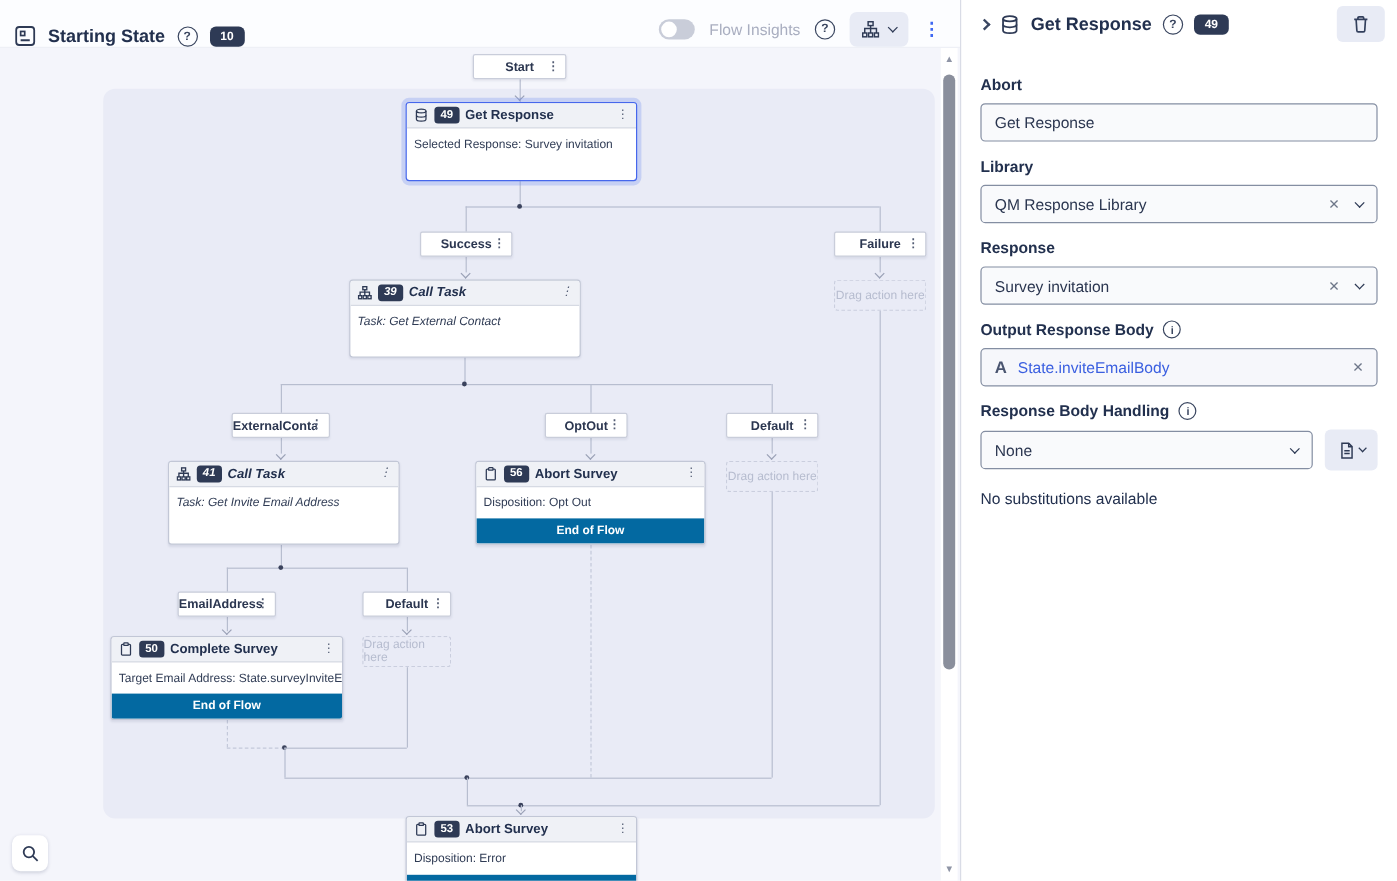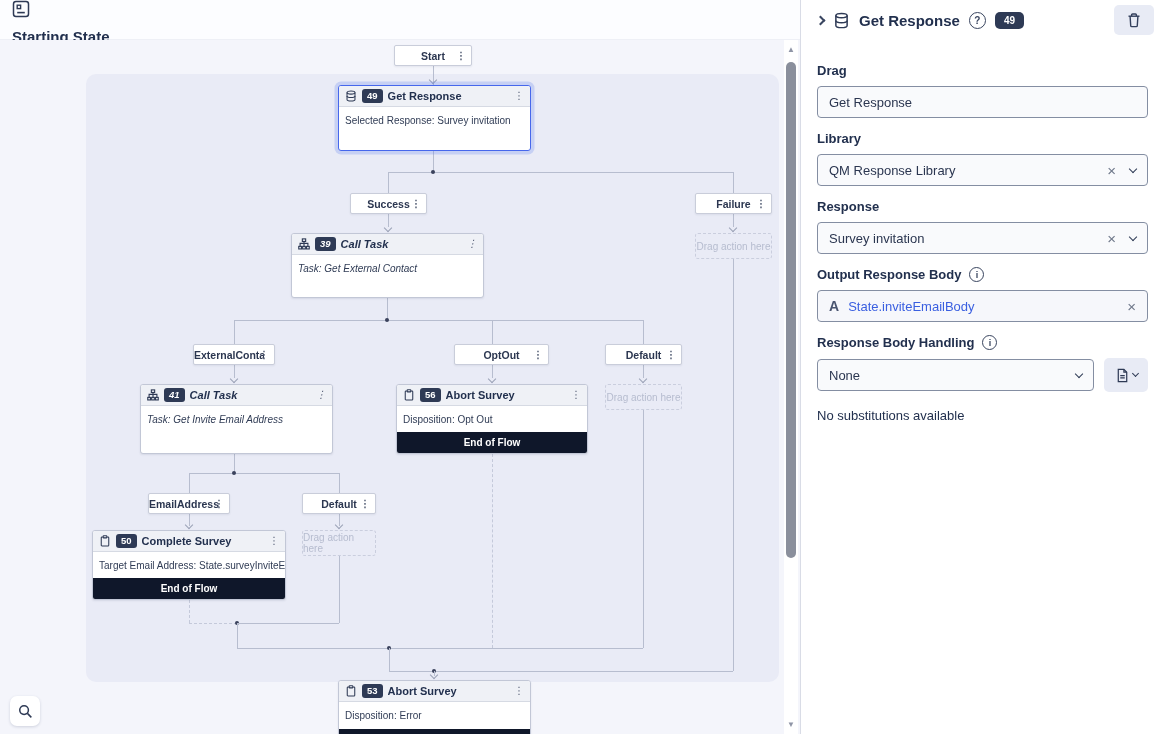--- a/index.html
+++ b/index.html
@@ -2,21 +2,21 @@
 <html><head>
 <meta charset="utf-8">
 <style>
   * { margin:0; padding:0; box-sizing:border-box; }
   html,body { width:1164px; height:734px; overflow:hidden; background:#fff;
     font-family:"Liberation Sans", sans-serif; color:#22304e; }
 
   
   .left { position:absolute; left:0; top:0; width:800px; height:734px; }
   .topbar { position:relative; height:40px; background:#fcfdff; border-bottom:1px solid #eef0f6;
-    display:flex; align-items:flex-start; padding:0 16px 0 12px; gap:10px;flex-direction:column; }
+    display:flex; align-items:flex-end; padding:0 16px 0 12px; gap:10px; }
   .topbar-title { font-size:15px; font-weight:bold; color:#22304e; }
   .helpicon { width:17px; height:17px; border:1.5px solid #39455f; border-radius:50%;
     display:flex; align-items:center; justify-content:center; font-size:10px; font-weight:bold; color:#39455f; }
   .badge { background:#2e3a55; color:#fff; font-weight:bold; font-size:10px;
     border-radius:5px; padding:3px 9px; line-height:1.1; }
   .topbar-right { margin-left:auto; display:flex; align-items:center; gap:12px; }
   .toggle { width:30px; height:17px; border-radius:9px; background:#c9cdd9; position:relative; }
   .toggle-knob { position:absolute; left:2px; top:2px; width:13px; height:13px; border-radius:50%; background:#fff; }
   .muted-label { font-size:13px; color:#a9aec0; }
   .layout-btn { height:29px; padding:0 10px; background:#e8ebf5; border-radius:6px;
@@ -48,21 +48,21 @@
     box-shadow:0 1px 2px rgba(40,50,90,.10); overflow:hidden; }
   .node.selected { border:1.5px solid #4667ec; box-shadow:0 0 0 3.5px rgba(96,126,240,.25); }
   .nh { height:21px; background:#eff1f6; border-bottom:1px solid #d6dae3; display:flex;
     align-items:center; gap:5px; padding:0 6px; }
   .nh .nicon { width:12px; height:12px; color:#2e3a55; display:flex; }
   .nh .nbadge { background:#2e3a55; color:#fff; font-size:9.5px; font-weight:bold;
     padding:1.5px 5px; border-radius:3px; line-height:1.1; }
   .nh .ntitle { font-size:11px; font-weight:bold; color:#22304e; flex:1; white-space:nowrap; overflow:hidden; }
   .nh .kb { color:#535d74; font-size:10px; line-height:1; }
   .nb { font-size:10px; color:#303c55; padding:8px 6px; white-space:nowrap; overflow:hidden; }
-  .nf { height:21px; background:#0f172a; color:#fff; font-size:10px; font-weight:bold;
+  .nf { height:21px; background:#0369a1; color:#fff; font-size:10px; font-weight:bold;
     display:flex; align-items:center; justify-content:center;text-align:right; }
 
   .ph { position:absolute; border:1.5px dashed #cacede; border-radius:3px; height:26px;
     display:flex; align-items:center; justify-content:center; font-size:10px; color:#b6bccf; }
 
   .zoom-btn { position:absolute; left:10px; top:656px; width:30px; height:30px; background:#fff;
     border-radius:7px; box-shadow:0 1px 3px rgba(40,50,90,.18); display:flex; align-items:center;
     justify-content:center; color:#2e3a55; }
 
   .scrollbar { position:absolute; left:784px; top:0; width:14px; height:694px; background:#fff; }
@@ -201,21 +201,21 @@
       <span class="kb">⋮</span>
     </div>
     <div class="chip" style="left:695px;top:153px;width:77px;">
       <span>Failure</span>
       <span class="kb">⋮</span>
     </div>
     <div class="chip" style="left:193px;top:304px;width:82px;padding-right:10px;">
       <span style="overflow:hidden;white-space:nowrap;">ExternalConta...</span>
       <span class="kb">⋮</span>
     </div>
-    <div class="chip" style="left:454px;top:304px;width:95px;align-items:center;">
+    <div class="chip" style="left:454px;top:304px;width:69px;align-items:center;">
       <span>OptOut</span>
       <span class="kb">⋮</span>
     </div>
     <div class="chip" style="left:605px;top:304px;width:77px;">
       <span>Default</span>
       <span class="kb">⋮</span>
     </div>
     <div class="chip" style="left:148px;top:453px;width:82px;padding-right:10px;">
       <span style="overflow:hidden;white-space:nowrap;">EmailAddress...</span>
       <span class="kb">⋮</span>
@@ -370,21 +370,21 @@
         <svg width="16" height="16" viewBox="0 0 16 16" fill="none" stroke="currentColor" stroke-width="1.4">
           <path d="M2.5 4.2h11"></path>
           <path d="M5.6 4.2V2.9c0-.5.4-.9.9-.9h3c.5 0 .9.4.9.9v1.3"></path>
           <path d="M4.1 4.2l.6 9.2c0 .7.6 1.2 1.2 1.2h4.2c.7 0 1.2-.5 1.2-1.2l.6-9.2"></path>
         </svg>
       </span>
     </span>
   </div>
 
   <div class="panel-body">
-    <div class="flabel">Drag</div>
+    <div class="flabel">Abort</div>
     <input class="field" value="Get Response" style="">
 
     <div class="flabel">Library</div>
     <div class="field">
       <span>QM Response Library</span>
       <span class="xmark">×</span>
       <span class="chev"></span>
     </div>
 
     <div class="flabel">Response</div>

